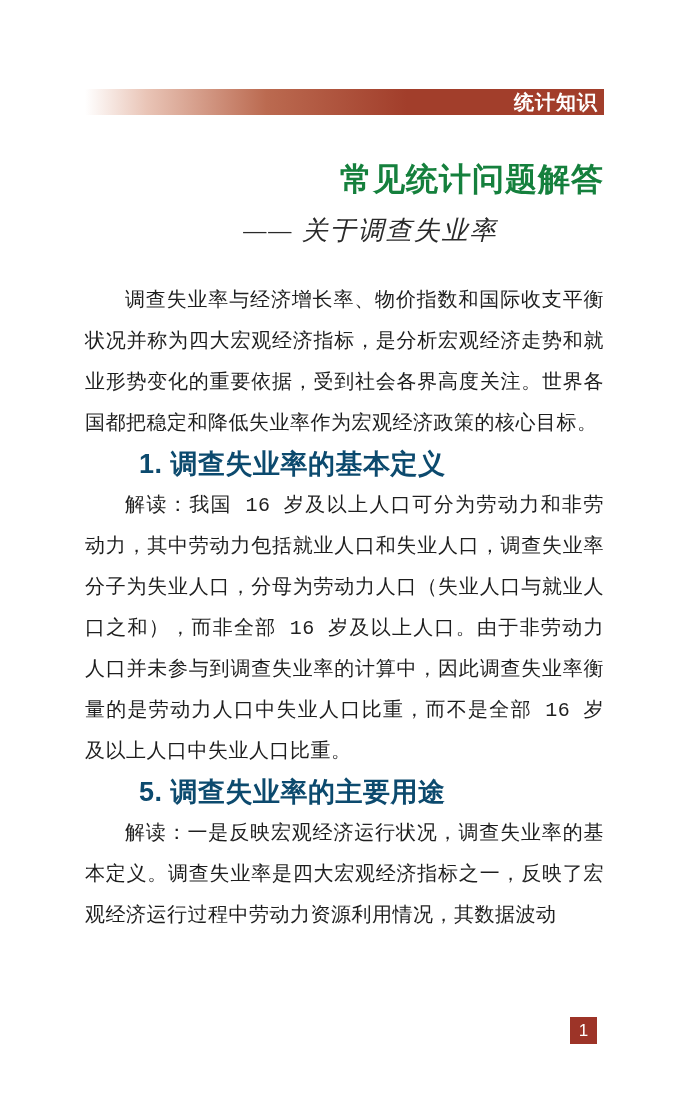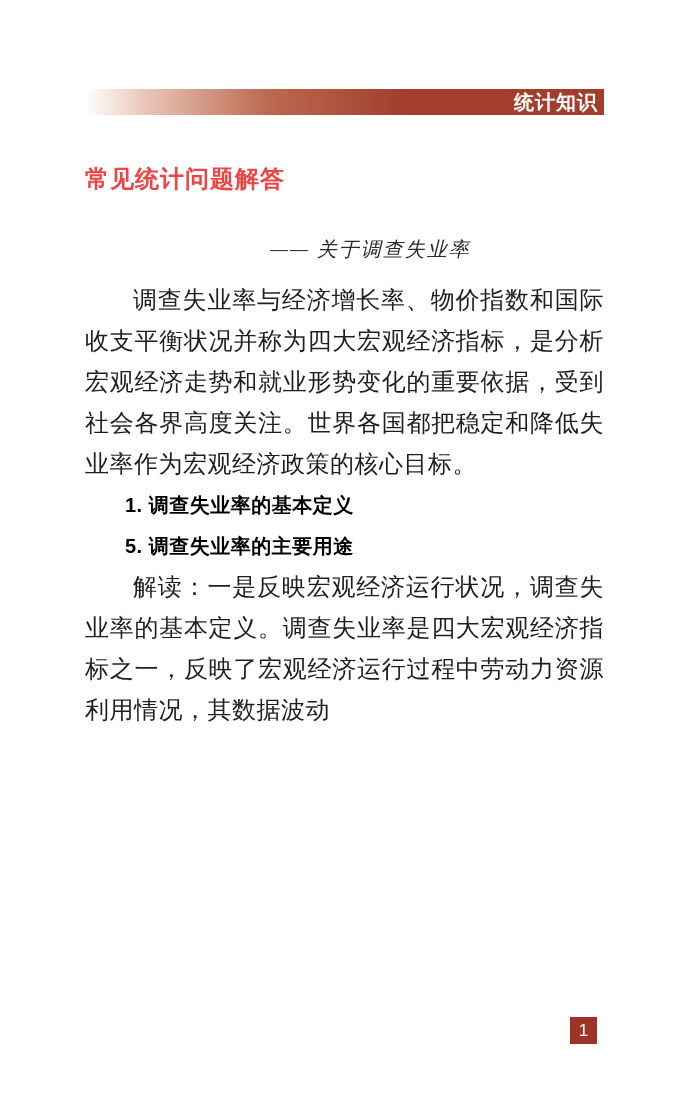--- a/index.html
+++ b/index.html
@@ -40,70 +40,70 @@
     padding-right: 6px;
     letter-spacing: 1px;
   }
 
   
   .doc-title {
     position: absolute;
     left: 85px;
     top: 159px;
     width: 519px;
-    text-align: left;
+    text-align: right;
     font-family: "Liberation Sans", "DejaVu Sans", sans-serif;
     font-weight: 700;
-    color: #ef4444;
-    font-size: 24px;
+    color: #15803d;
+    font-size: 32px;
     line-height: 40px;
     letter-spacing: 1px;
   }
   .doc-subtitle {
     position: absolute;
     left: 85px;
-    top: 234px;
+    top: 216px;
     width: 519px;
     padding-left: 52px;
     box-sizing: border-box;
     text-align: center;
     font-family: "Liberation Serif", "DejaVu Serif", serif;
     font-style: italic;
     color: #2a2a2a;
-    font-size: 20px;
+    font-size: 26px;
     line-height: 30px;
     letter-spacing: 2px;
   }
 
   
   .body-text {
     position: absolute;
     left: 85px;
     top: 280px;
     width: 519px;
     color: #1e1e1e;
   }
   .para {
     margin: 0;
-    font-family: Liberation Serif, serif;
-    font-size: 24px;
+    font-family: Liberation Mono, monospace;
+    font-size: 20px;
     line-height: 41px;
     text-align: justify;
     text-indent: 2em;
     letter-spacing: 0.5px;
   }
   .heading {
     margin: 0;
     font-family: "Liberation Sans", "DejaVu Sans", sans-serif;
     font-weight: 700;
-    font-size: 20px;
+    font-size: 27px;
     line-height: 41px;
     text-indent: 2em;
     letter-spacing: 0.5px;
-    color: #000000;
+    color: #0c4a6e;
   }
 
   
   .page-badge {
     position: absolute;
     left: 570px;
     top: 1017px;
     width: 27px;
     height: 27px;
     background: var(--badge, #9d3428);
@@ -123,19 +123,20 @@
     <span class="banner-label">统计知识</span>
   </div>
 
   <div class="doc-title">常见统计问题解答</div>
 
   <div class="doc-subtitle">—— 关于调查失业率</div>
 
   <div class="body-text">
     <p class="para">调查失业率与经济增长率、物价指数和国际收支平衡状况并称为四大宏观经济指标，是分析宏观经济走势和就业形势变化的重要依据，受到社会各界高度关注。世界各国都把稳定和降低失业率作为宏观经济政策的核心目标。</p>
     <p class="heading">1. 调查失业率的基本定义</p>
+    <p class="para">解读：我国 16 岁及以上人口可分为劳动力和非劳动力，其中劳动力包括就业人口和失业人口，调查失业率分子为失业人口，分母为劳动力人口（失业人口与就业人口之和），而非全部 16 岁及以上人口。由于非劳动力人口并未参与到调查失业率的计算中，因此调查失业率衡量的是劳动力人口中失业人口比重，而不是全部 16 岁及以上人口中失业人口比重。</p>
     <p class="heading">5. 调查失业率的主要用途</p>
     <p class="para">解读：一是反映宏观经济运行状况，调查失业率的基本定义。调查失业率是四大宏观经济指标之一，反映了宏观经济运行过程中劳动力资源利用情况，其数据波动</p>
   </div>
 
   <div class="page-badge">1</div>
 
 </div>
 
 </body></html>

